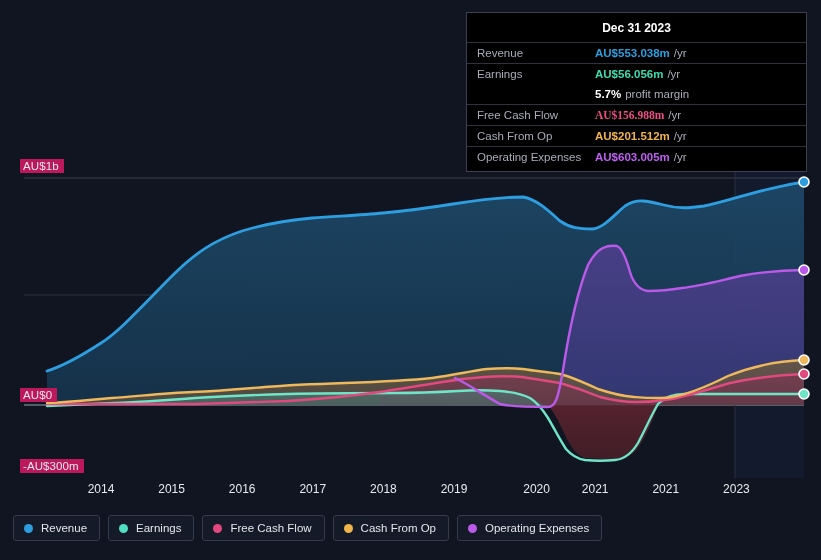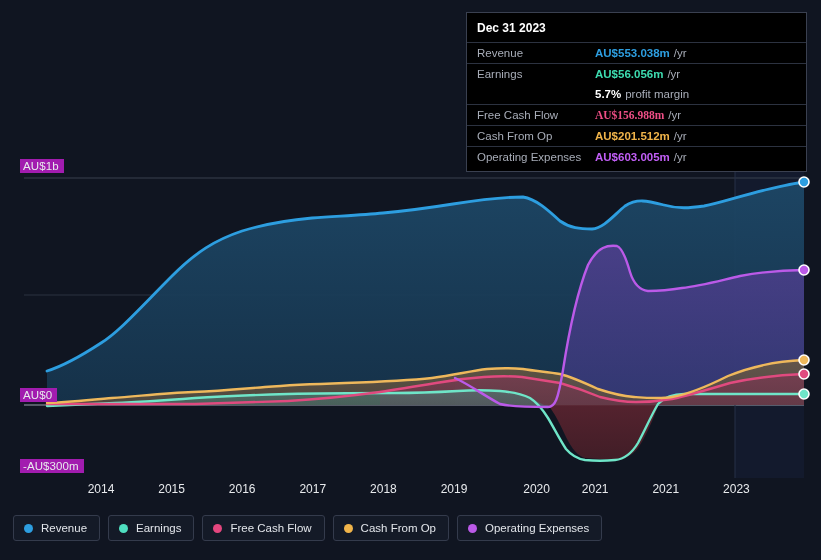--- a/index.html
+++ b/index.html
@@ -17,21 +17,21 @@
   }
   #plot svg { display: block; }
 
   
   .ylabel {
     position: absolute;
     color: #e8eaed;
     font-size: 11.5px;
     letter-spacing: .1px;
     white-space: nowrap;
-    background: #a21caf;
+    background: #be185d;
     padding: 1px 5px 1px 3px;
     z-index: 6;
   }
   #ylab-top    { left: 20px; top: 159px; }
   #ylab-zero   { left: 20px; top: 388px; }
   #ylab-bottom { left: 20px; top: 459px; }
 
   #xaxis {
     position: absolute; left: 0; top: 482px; width: 821px; height: 22px;
     z-index: 6;
@@ -48,20 +48,21 @@
     position: absolute; left: 466px; top: 12px; width: 341px;
     background: #000000;
     border: 1px solid #3a4050;
     z-index: 20;
     padding: 0 0 4px 0;
     font-size: 11.5px;
   }
   #tooltip .tt-date {
     color: #ffffff; font-weight: bold; font-size: 12px;
     padding: 8px 10px 7px 10px;
+    text-align: center;
   }
   .tt-row {
     display: flex; align-items: baseline;
     border-top: 1px solid #2c3240;
     padding: 4px 10px 4px 10px;
     min-height: 17px;
   }
   .tt-row.noline { border-top: none; }
   .tt-label { color: #a8adb8; width: 118px; flex: none; }
   .tt-val { font-weight: bold; }

